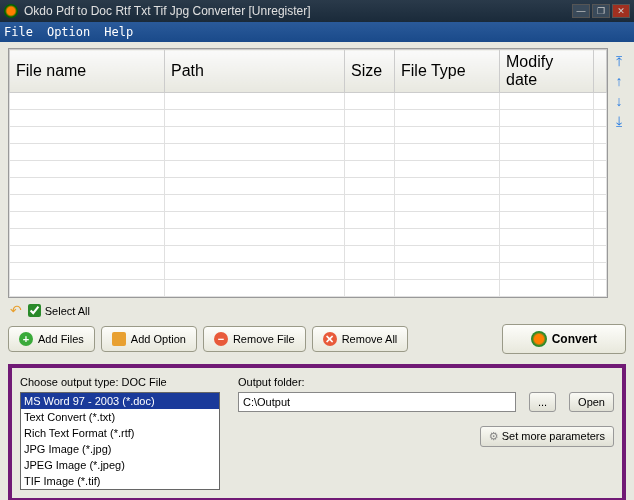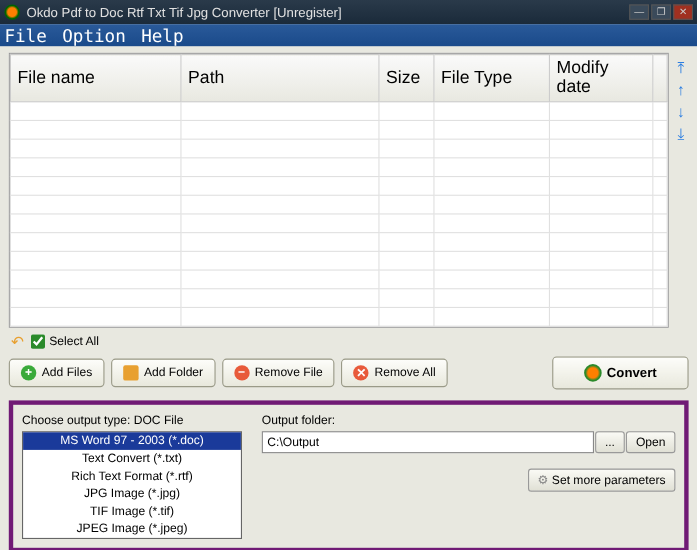--- a/index.html
+++ b/index.html
@@ -2,21 +2,21 @@
 <html><head>
 <meta charset="utf-8">
 <style>
 * { box-sizing: border-box; margin: 0; padding: 0; }
 body { font-family: Tahoma, Arial, sans-serif; font-size: 11px; background: #e8e8e0; width: 634px; height: 500px; overflow: hidden; }
 .titlebar { background: linear-gradient(#2a3a4a,#1a2a3a); color: #fff; height: 22px; display: flex; align-items: center; padding: 0 4px; font-size: 12px; }
 .titlebar .app-icon { width: 14px; height: 14px; background: radial-gradient(circle,#ff7f00 40%,#006400 60%); border-radius: 50%; margin-right: 6px; }
 .titlebar .title { flex: 1; color: #e0e0e0; font-family: Liberation Sans, sans-serif; }
 .win-btns { display: flex; gap: 2px; }
 .win-btn { width: 18px; height: 14px; border: 1px solid #555; background: #3a4a5a; color: #ccc; font-size: 9px; display: flex; align-items: center; justify-content: center; }
-.menubar { background: linear-gradient(#2a5a9a,#1a4a8a); color: #fff; height: 20px; display: flex; align-items: center; padding: 0 4px; font-family: monospace; font-size: 16px; }
+.menubar { background: linear-gradient(#2a5a9a,#1a4a8a); color: #fff; height: 20px; display: flex; align-items: center; padding: 0 4px; font-family: monospace; font-size: 12px; }
 .menubar span { margin-right: 14px; }
 .content { padding: 6px 8px; }
 .table-wrap { border: 1px solid #999; background: #fff; position: relative; }
 .table { width: 100%; border-collapse: collapse; font-size: 16px; }
 .table th { background: linear-gradient(#fafafa,#e8e8e0); border: 1px solid #ccc; text-align: left; padding: 3px 6px; font-weight: normal; height: 18px; }
 .table td { border: 1px solid #e0e0e0; height: 17px; }
 .side-arrows { position: absolute; right: -20px; top: 4px; display: flex; flex-direction: column; gap: 4px; }
 .side-arrow { width: 16px; height: 16px; color: #2a7de1; font-size: 14px; text-align: center; }
 .under-table { display: flex; align-items: center; padding: 4px 2px; gap: 6px; }
 .up-icon { color: #e8a030; font-size: 14px; }
@@ -28,23 +28,23 @@
 .spacer { flex: 1; }
 .ico { width: 14px; height: 14px; border-radius: 50%; display: inline-flex; align-items: center; justify-content: center; color: #fff; font-size: 11px; font-weight: bold; }
 .ico-add { background: #3aaa3a; }
 .ico-folder { background: #e8a030; border-radius: 2px; }
 .ico-remove { background: #e85a3a; }
 .ico-convert { width: 16px; height: 16px; background: radial-gradient(circle,#ff7f00 40%,#2a8a2a 60%); }
 .panel { border: 4px solid #701a75; background: #e8e8e0; padding: 8px; display: flex; gap: 18px; }
 .panel-left { flex: 0 0 200px; }
 .panel-right { flex: 1; }
 .listbox { border: 1px solid #666; background: #fff; font-size: 11px; margin-top: 4px; }
-.listbox div { padding: 2px 3px; text-align: center; }
+.listbox div { padding: 2px 3px; }
 .listbox .sel { background: #1a3a9a; color: #fff; }
-.folder-row { display: flex; gap: 1px; margin-top: 4px; align-items: flex-end; }
+.folder-row { display: flex; gap: 13px; margin-top: 4px; align-items: flex-end; }
 .folder-row input { flex: 1; border: 1px solid #888; padding: 3px 4px; font-size: 11px; background: #fff; }
 .small-btn { background: linear-gradient(#fafaf5,#e0e0d5); border: 1px solid #999; border-radius: 3px; padding: 3px 8px; font-size: 11px; }
 .chk2 { margin-top: 10px; display: flex; align-items: center; gap: 4px; }
 .params-row { margin-top: 14px; text-align: right; }
 .gear { color: #888; }
 </style>
 </head>
 <body>
 
 <div class="titlebar">
@@ -191,21 +191,21 @@
     </label>
   </div>
 
   <div class="btn-row">
     <button class="btn">
         <span class="ico ico-add">+</span>
         <span>Add Files</span>
       </button>
     <button class="btn">
         <span class="ico ico-folder"></span>
-        <span>Add Folder</span>
+        <span>Add Option</span>
       </button>
     <button class="btn">
         <span class="ico ico-remove">−</span>
         <span>Remove File</span>
       </button>
     <button class="btn">
         <span class="ico ico-remove">✕</span>
         <span>Remove All</span>
       </button>
     <div class="spacer"></div>
@@ -216,22 +216,22 @@
   </div>
 
   <div class="panel">
     <div class="panel-left">
       <div>Choose output type:  DOC File</div>
       <div class="listbox">
         <div class="sel">MS Word 97 - 2003 (*.doc)</div>
         <div>Text Convert (*.txt)</div>
         <div>Rich Text Format (*.rtf)</div>
         <div>JPG Image (*.jpg)</div>
+        <div>JPEG Image (*.jpeg)</div>
         <div>TIF Image (*.tif)</div>
-        <div>JPEG Image (*.jpeg)</div>
       </div>
     </div>
     <div class="panel-right">
       <div>Output folder:</div>
       <div class="folder-row">
         <input type="text" value="C:\Output" style="">
         <button class="small-btn">...</button>
         <button class="small-btn">Open</button>
       </div>
       <div class="params-row">

